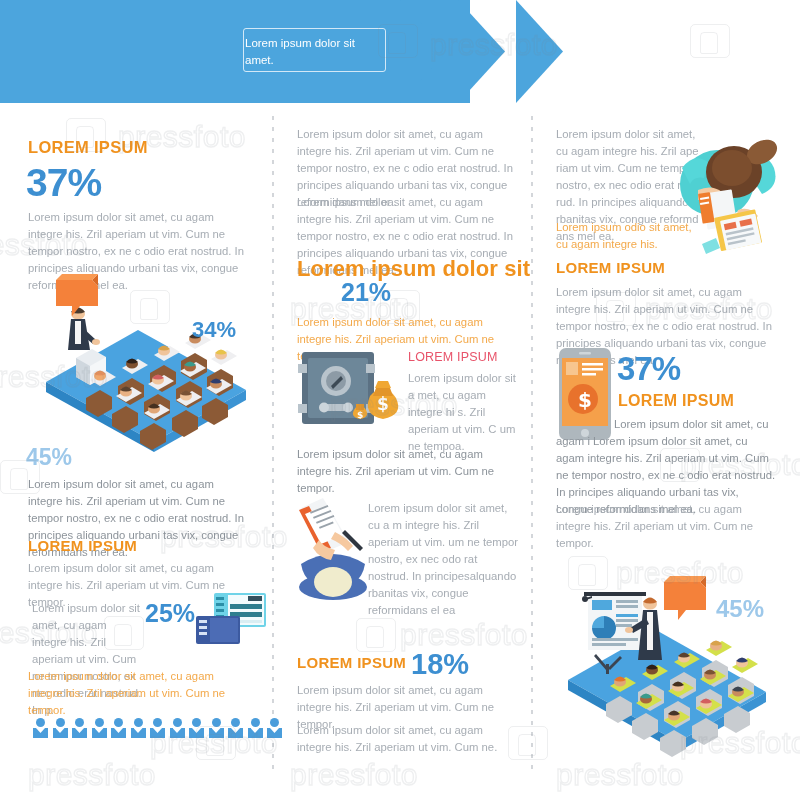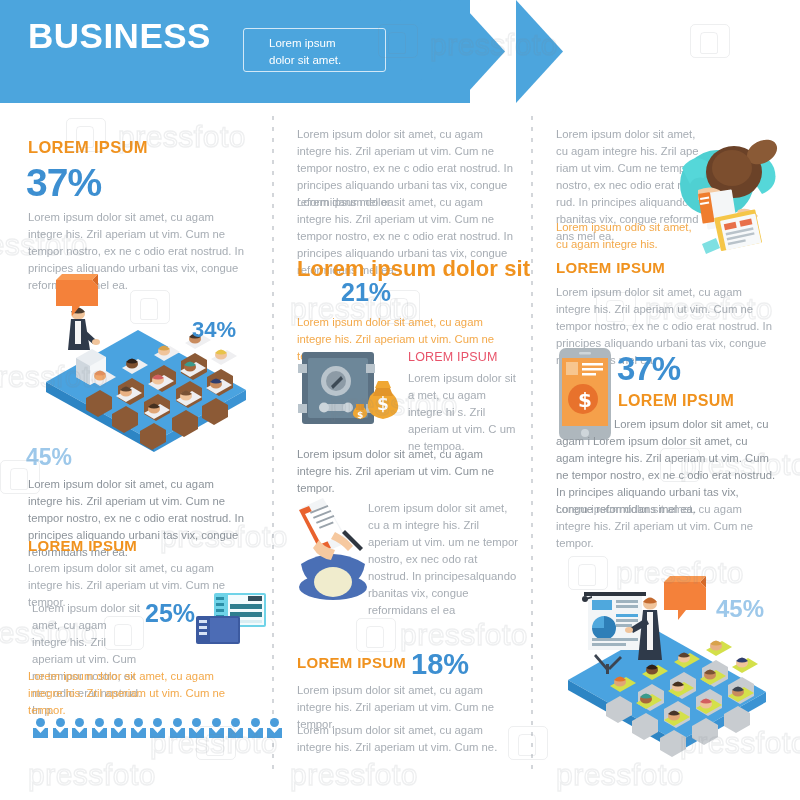--- a/index.html
+++ b/index.html
@@ -53,21 +53,21 @@
   .hdr-sub{
     position:absolute;left:28px;top:54px;
     font-size:30px;font-weight:normal;color:#17477c;
     letter-spacing:1px;line-height:1;
   }
   .hdr-box{
     position:absolute;left:243px;top:28px;
     width:143px;height:44px;
     border:1px solid rgba(255,255,255,0.75);
     border-radius:3px;
-    padding:6px 25px;
+    padding:6px 1px;
     font-size:11.5px;line-height:1.45;
     color:#ffffff;
   }
   .chev{
     position:absolute;top:0;width:0;height:0;
   }
   .chev svg{display:block;}
 
   
   .vdiv{
@@ -139,21 +139,20 @@
     <svg width="80" height="103" viewBox="0 0 80 103">
       <path d="M0 0 L47 51.5 L0 103 L0 0 Z" fill="#4ca5dd"></path>
     </svg>
   </div>
   <div class="chev" style="left:516px;">
     <svg width="80" height="103" viewBox="0 0 80 103">
       <path d="M0 0 L47 51.5 L0 103 L0 0 Z" fill="#4ca5dd"></path>
     </svg>
   </div>
 
-  <div class="hdr-title">BUSINESS</div>
   <div class="hdr-box">Lorem ipsum dolor sit amet.</div>
 </div>
 
 <div class="vdiv" style="left:272px;top:116px;height:655px;"></div>
 <div class="vdiv" style="left:531px;top:116px;height:655px;"></div>
 
 <div class="block" style="left:28px;top:138px;width:230px;">
   <div class="h-orange" style="font-size:16.5px;">LOREM IPSUM</div>
 </div>
 <div class="block" style="left:26px;top:163px;width:230px;">

